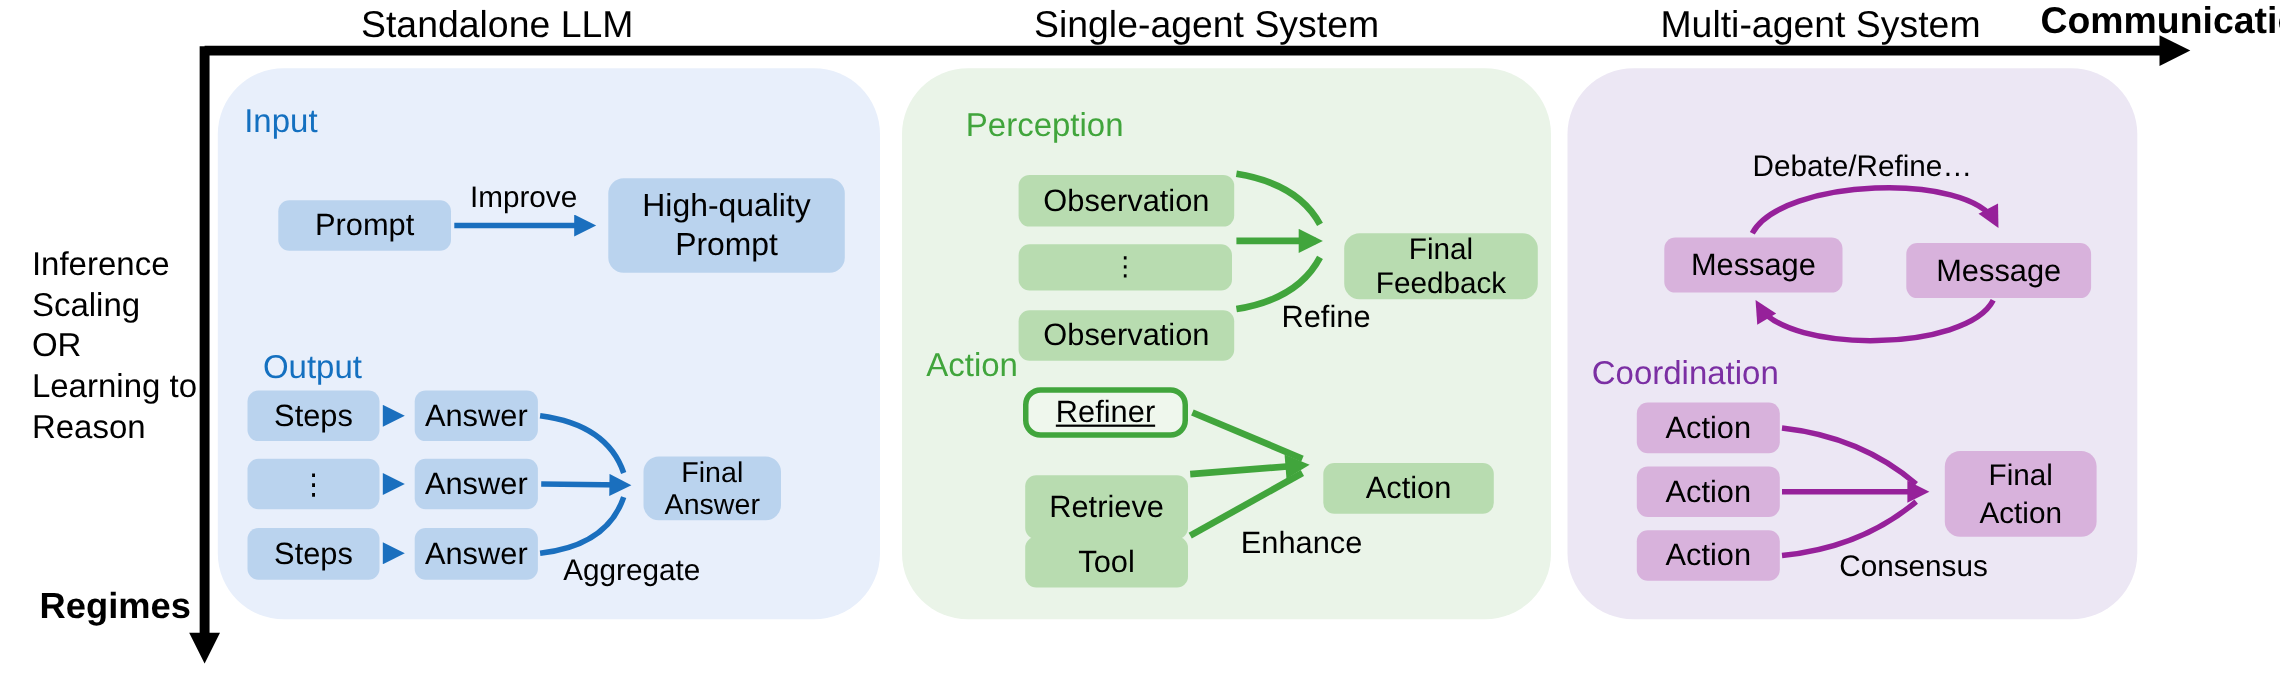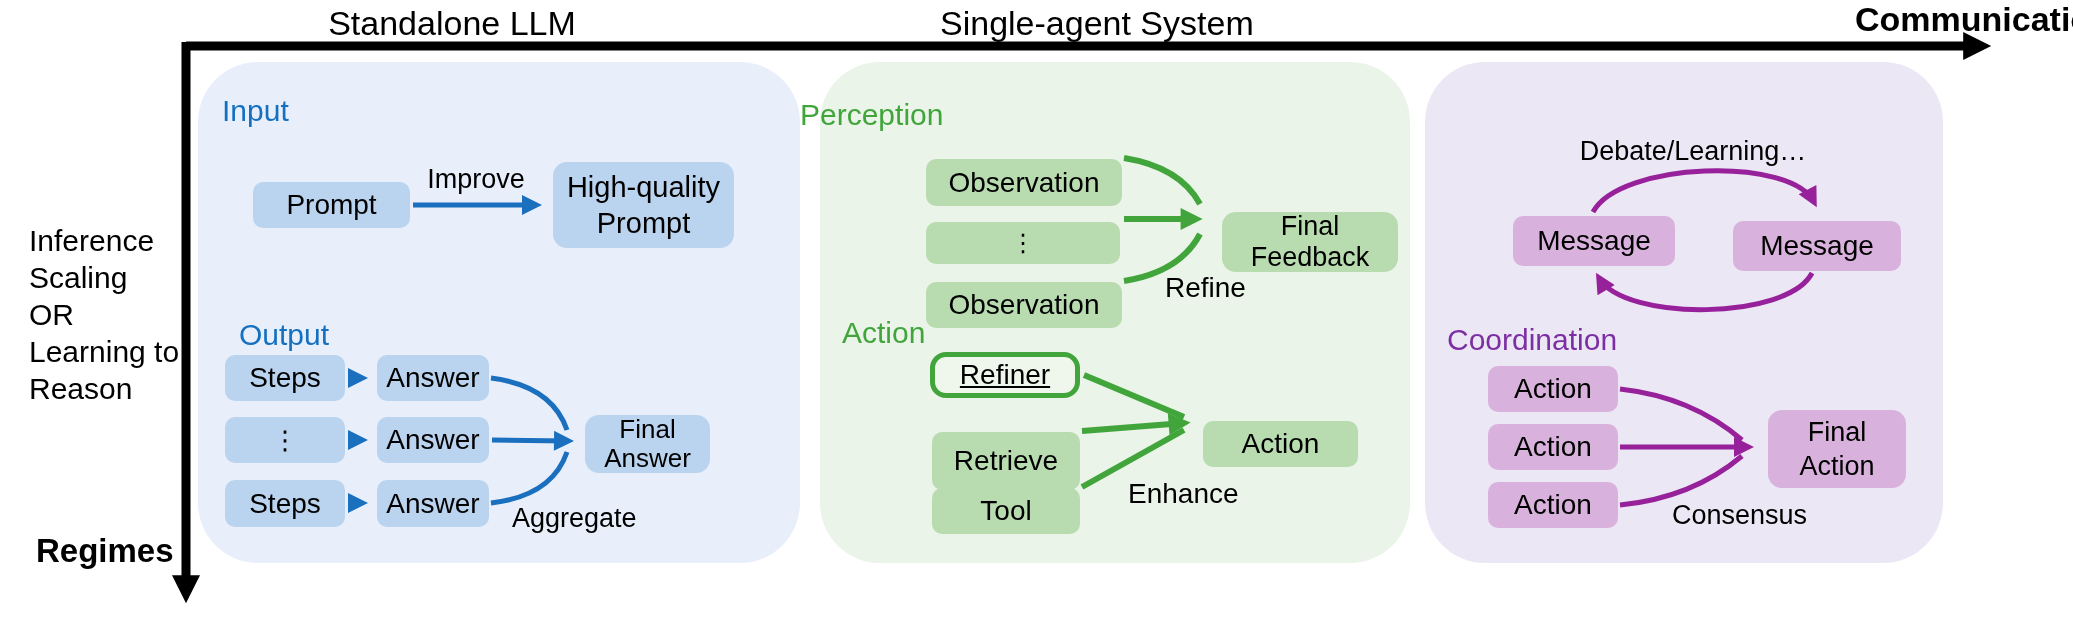--- a/index.html
+++ b/index.html
@@ -84,62 +84,63 @@
     <path d="M 1593 212 C 1620 162 1790 156 1814 202" style="stroke:var(--purple_arrow)" stroke-width="5" fill="none" marker-end="url(#m-purple)"></path>
     <path d="M 1812 273 C 1788 320 1625 322 1599 278" style="stroke:var(--purple_arrow)" stroke-width="5" fill="none" marker-end="url(#m-purple)"></path>
 
     <path d="M 1620 389 Q 1692 397 1742 440" style="stroke:var(--purple_arrow)" stroke-width="5" fill="none"></path>
     <path d="M 1620 447 L 1748 447" style="stroke:var(--purple_arrow)" stroke-width="5" fill="none" marker-end="url(#m-purple)"></path>
     <path d="M 1620 505 Q 1692 498 1742 456" style="stroke:var(--purple_arrow)" stroke-width="5" fill="none"></path>
   </svg>
 
   <div class="title" style="left:302px;width:300px;">Standalone LLM</div>
   <div class="title" style="left:940px;width:300px;">Single-agent System</div>
+  <div class="title" style="left:1505px;width:300px;">Multi-agent System</div>
   <div class="title bold" style="left:1855px;width:215px;top:0;text-align:right;">Communication</div>
 
   <div class="axis-desc">Inference
 Scaling
 OR
 Learning to
 Reason</div>
   <div class="regimes">Regimes</div>
 
   <div class="seclabel blue" style="left:222px;top:94px;">Input</div>
   <div class="box blue" style="left:253px;top:182px;width:157px;height:46px;">Prompt</div>
   <div class="arrlabel" style="left:416px;top:164px;width:120px;text-align:center;">Improve</div>
-  <div class="box blue big" style="left:553px;top:162px;width:181px;height:86px;font-size:29px;line-height:36px;">High-quality
+  <div class="box blue big" style="left:553px;top:162px;width:215px;height:86px;font-size:29px;line-height:36px;">High-quality
 Prompt</div>
 
   <div class="seclabel blue" style="left:207px;top:318px;margin-left:32px;">Output</div>
   <div class="box blue" style="left:225px;top:355px;width:120px;height:46px;">Steps</div>
   <div class="box blue" style="left:377px;top:355px;width:112px;height:46px;">Answer</div>
   <div class="box blue" style="left:225px;top:417px;width:120px;height:46px;font-size:26px;">⋮</div>
   <div class="box blue" style="left:377px;top:417px;width:112px;height:46px;">Answer</div>
   <div class="box blue" style="left:225px;top:480px;width:120px;height:47px;">Steps</div>
   <div class="box blue" style="left:377px;top:480px;width:112px;height:47px;">Answer</div>
   <div class="box blue big" style="left:585px;top:415px;width:125px;height:58px;font-size:26px;line-height:29px;">Final
 Answer</div>
   <div class="arrlabel" style="left:512px;top:503px;text-align:right;">Aggregate</div>
 
-  <div class="seclabel green" style="left:800px;top:98px;">Perception</div>
+  <div class="seclabel green" style="left:878px;top:98px;">Perception</div>
   <div class="box green" style="left:926px;top:135px;width:196px;height:47px;">Observation</div>
   <div class="box green" style="left:926px;top:198px;width:194px;height:42px;font-size:24px;">⋮</div>
   <div class="box green" style="left:926px;top:258px;width:196px;height:46px;">Observation</div>
   <div class="box green big" style="left:1222px;top:188px;width:176px;height:60px;font-size:27px;line-height:31px;">Final
 Feedback</div>
   <div class="arrlabel" style="left:1165px;top:272px;font-size:28px;">Refine</div>
 
   <div class="seclabel green" style="left:842px;top:316px;">Action</div>
   <div class="box refiner" style="left:930px;top:352px;width:150px;height:46px;box-sizing:border-box;text-decoration:underline;">Refiner</div>
   <div class="box green" style="left:932px;top:408px;width:148px;height:58px;">Retrieve</div>
   <div class="box green" style="left:932px;top:464px;width:148px;height:46px;">Tool</div>
   <div class="box green" style="left:1203px;top:397px;width:155px;height:46px;">Action</div>
   <div class="arrlabel" style="left:1128px;top:478px;font-size:28px;">Enhance</div>
 
-  <div class="arrlabel" style="left:1578px;top:136px;width:230px;text-align:center;">Debate/Learning…</div>
+  <div class="arrlabel" style="left:1578px;top:136px;width:230px;text-align:center;">Debate/Refine…</div>
   <div class="box purple" style="left:1513px;top:216px;width:162px;height:50px;">Message</div>
   <div class="box purple" style="left:1733px;top:221px;width:168px;height:50px;">Message</div>
 
   <div class="seclabel purple" style="left:1447px;top:323px;">Coordination</div>
   <div class="box purple" style="left:1488px;top:366px;width:130px;height:46px;">Action</div>
   <div class="box purple" style="left:1488px;top:424px;width:130px;height:46px;">Action</div>
   <div class="box purple" style="left:1488px;top:482px;width:130px;height:46px;">Action</div>
   <div class="box purple big" style="left:1768px;top:410px;width:138px;height:78px;font-size:27px;line-height:34px;">Final
 Action</div>
   <div class="arrlabel" style="left:1672px;top:500px;">Consensus</div>

